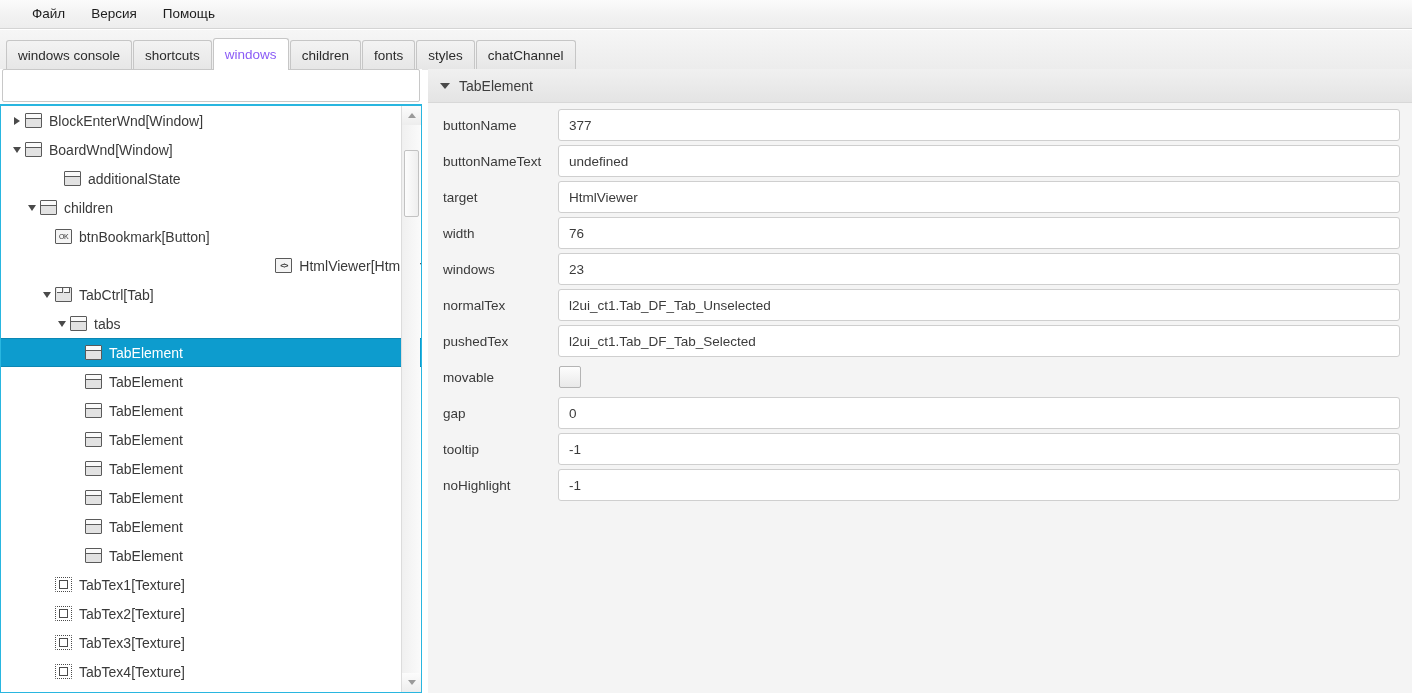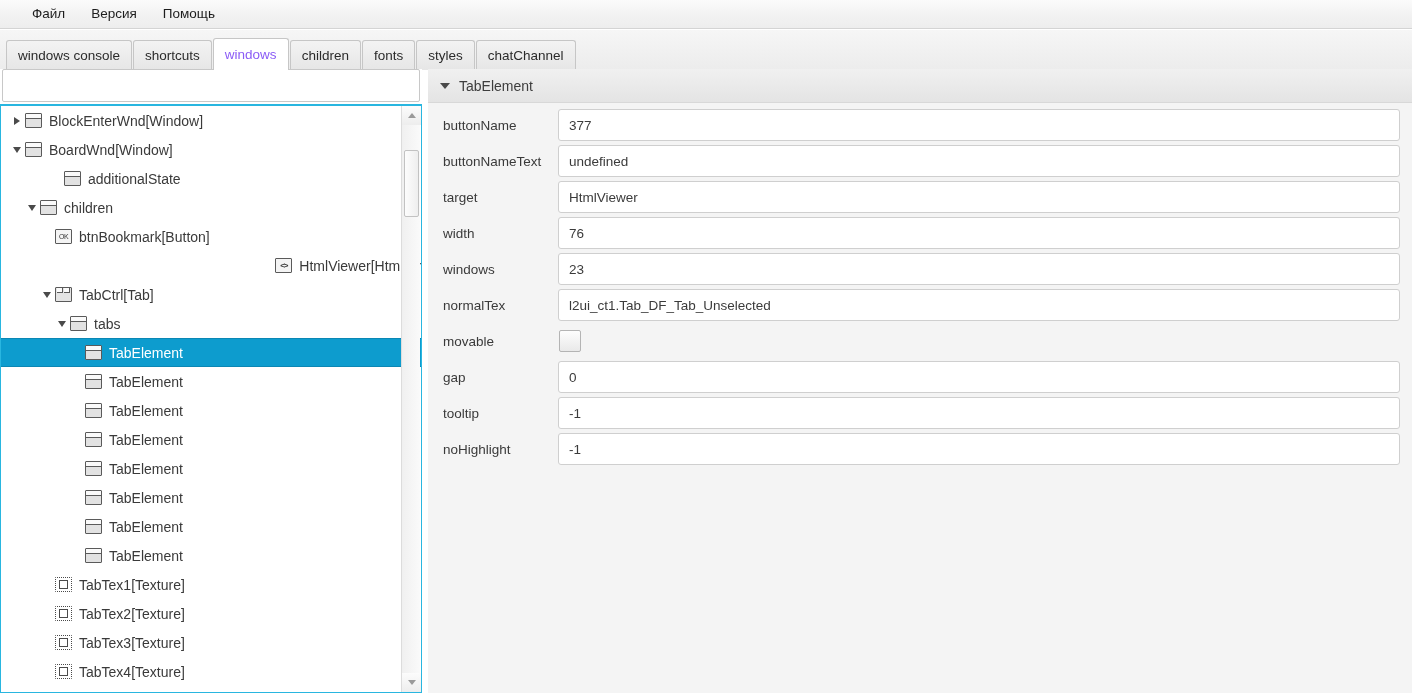--- a/index.html
+++ b/index.html
@@ -439,20 +439,24 @@
       </div>
       <div class="prop-row">
         <div class="prop-label">windows</div>
         <div class="prop-field">23</div>
       </div>
       <div class="prop-row">
         <div class="prop-label">normalTex</div>
         <div class="prop-field">l2ui_ct1.Tab_DF_Tab_Unselected</div>
       </div>
       <div class="prop-row">
+        <div class="prop-label">pushedTex</div>
+        <div class="prop-field">l2ui_ct1.Tab_DF_Tab_Selected</div>
+      </div>
+      <div class="prop-row">
         <div class="prop-label">movable</div>
         <div class="prop-check"></div>
       </div>
       <div class="prop-row">
         <div class="prop-label">gap</div>
         <div class="prop-field">0</div>
       </div>
       <div class="prop-row">
         <div class="prop-label">tooltip</div>
         <div class="prop-field">-1</div>

